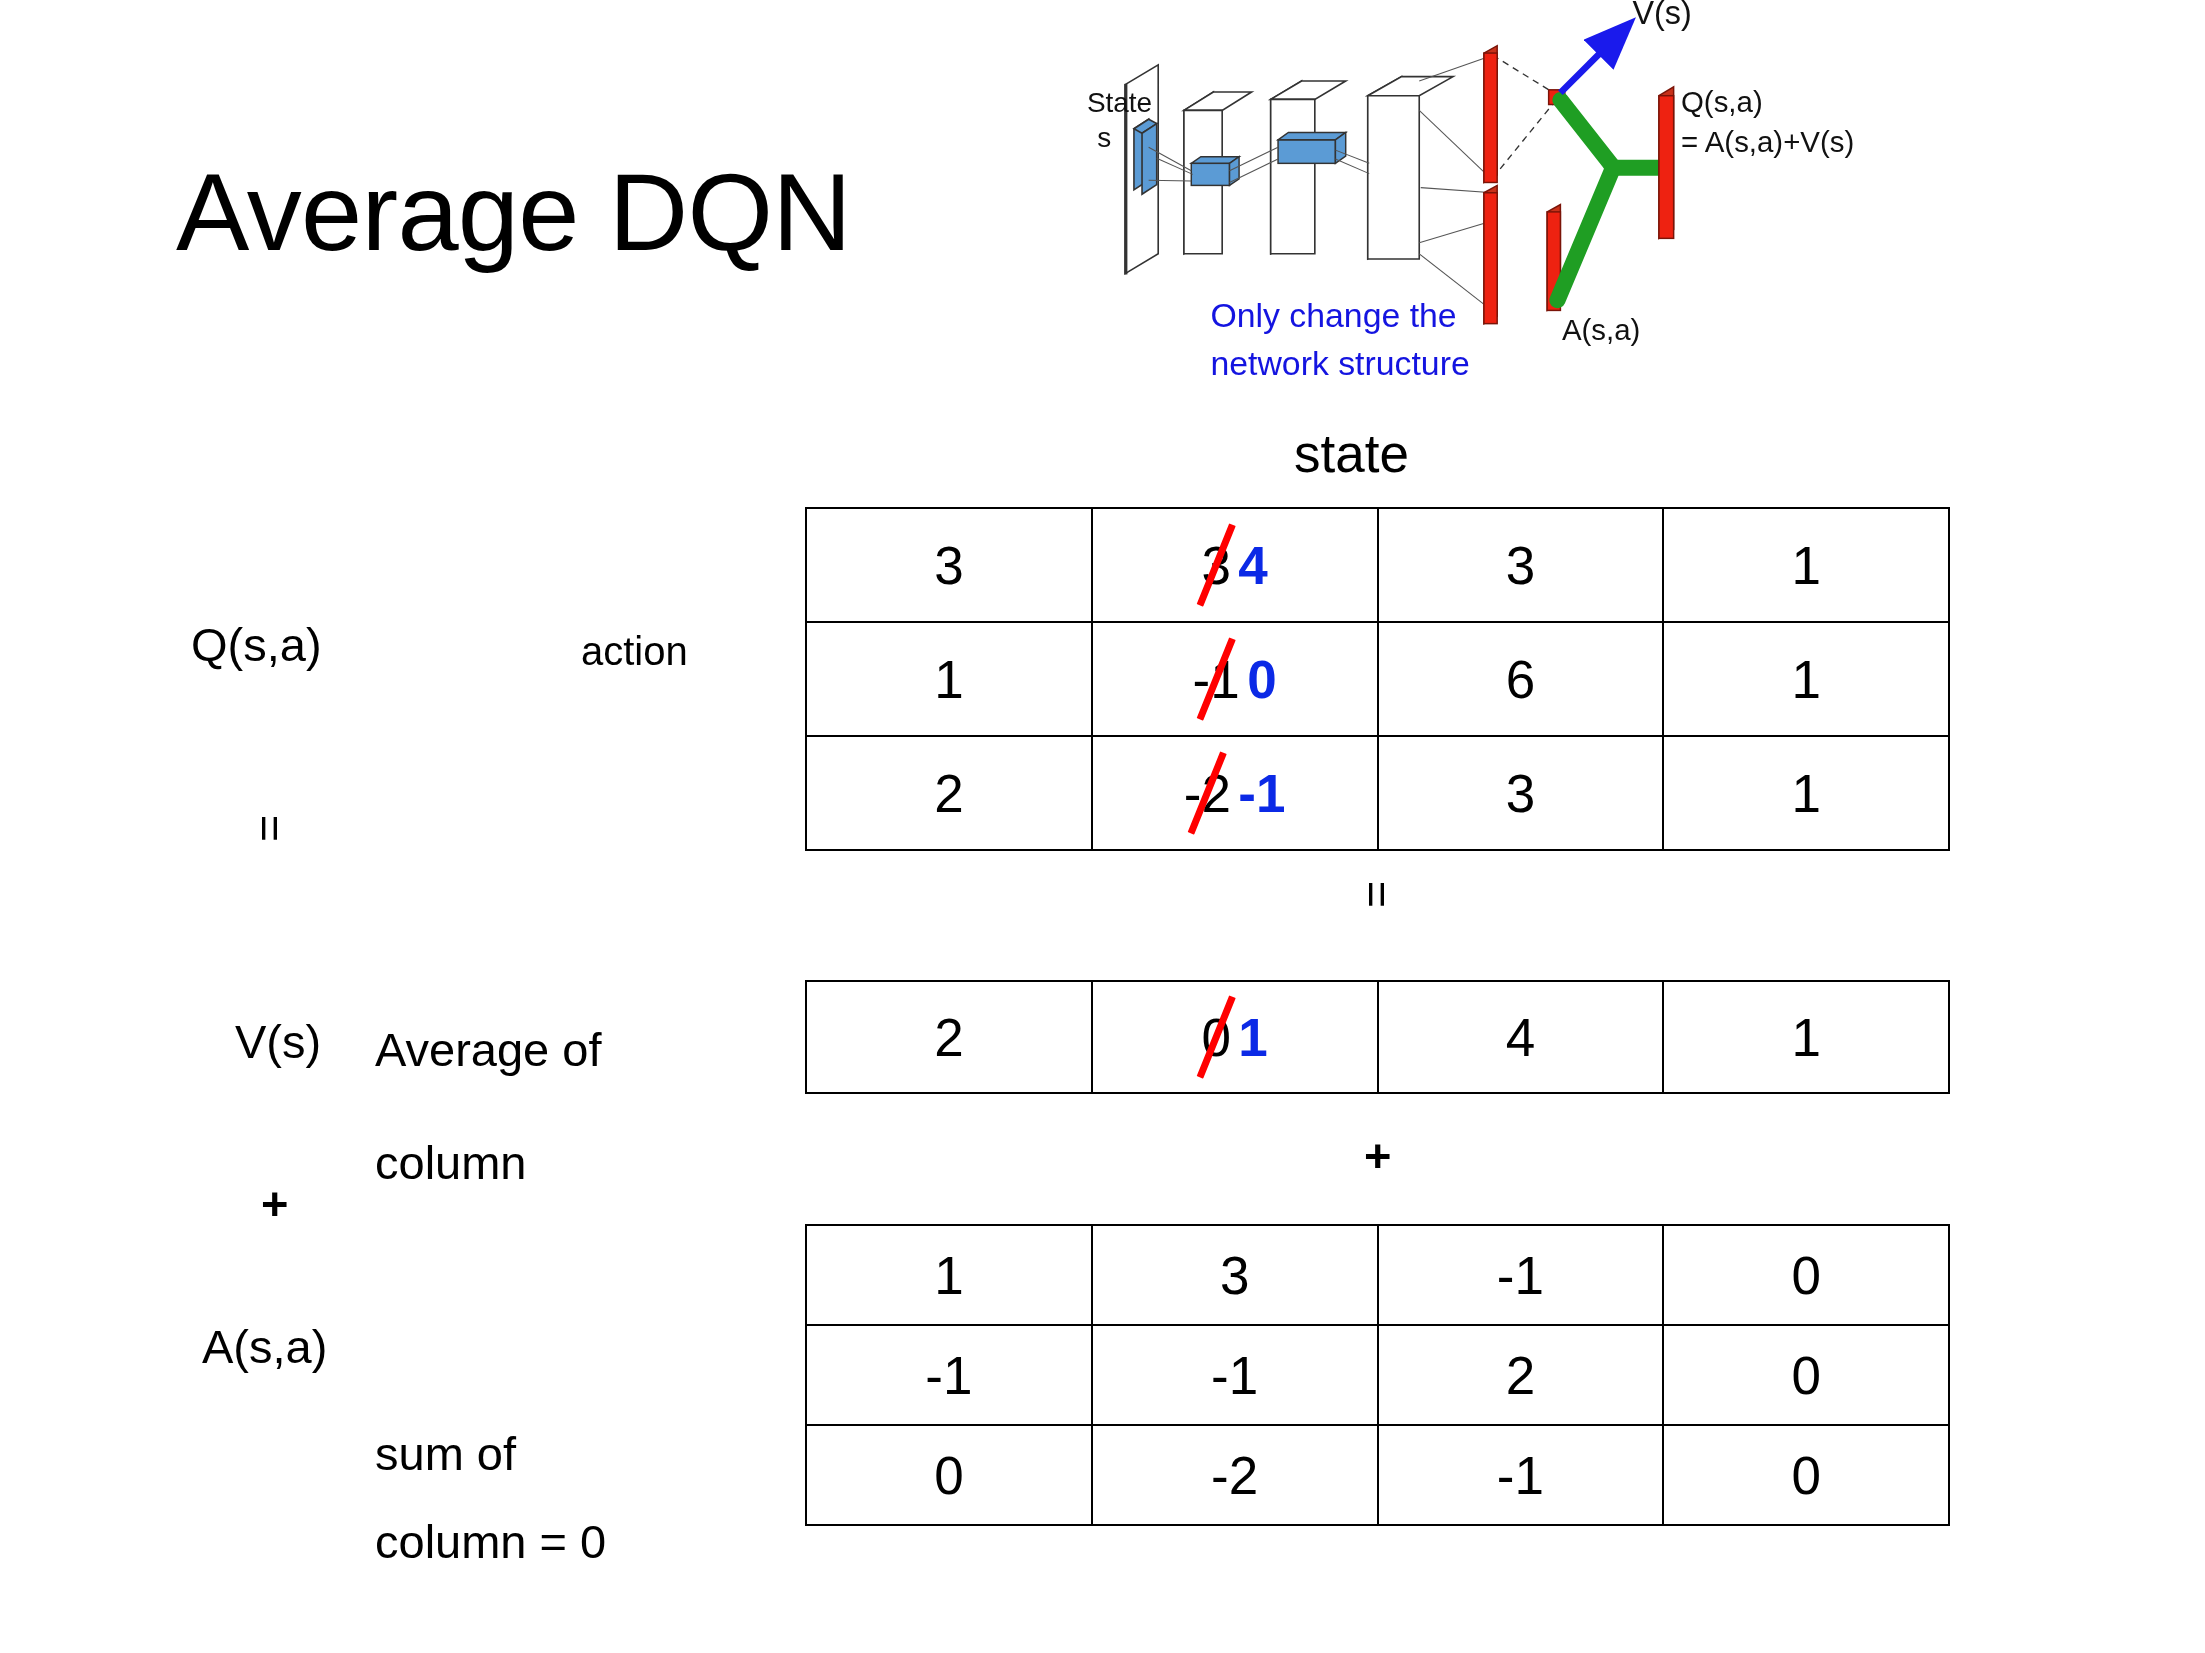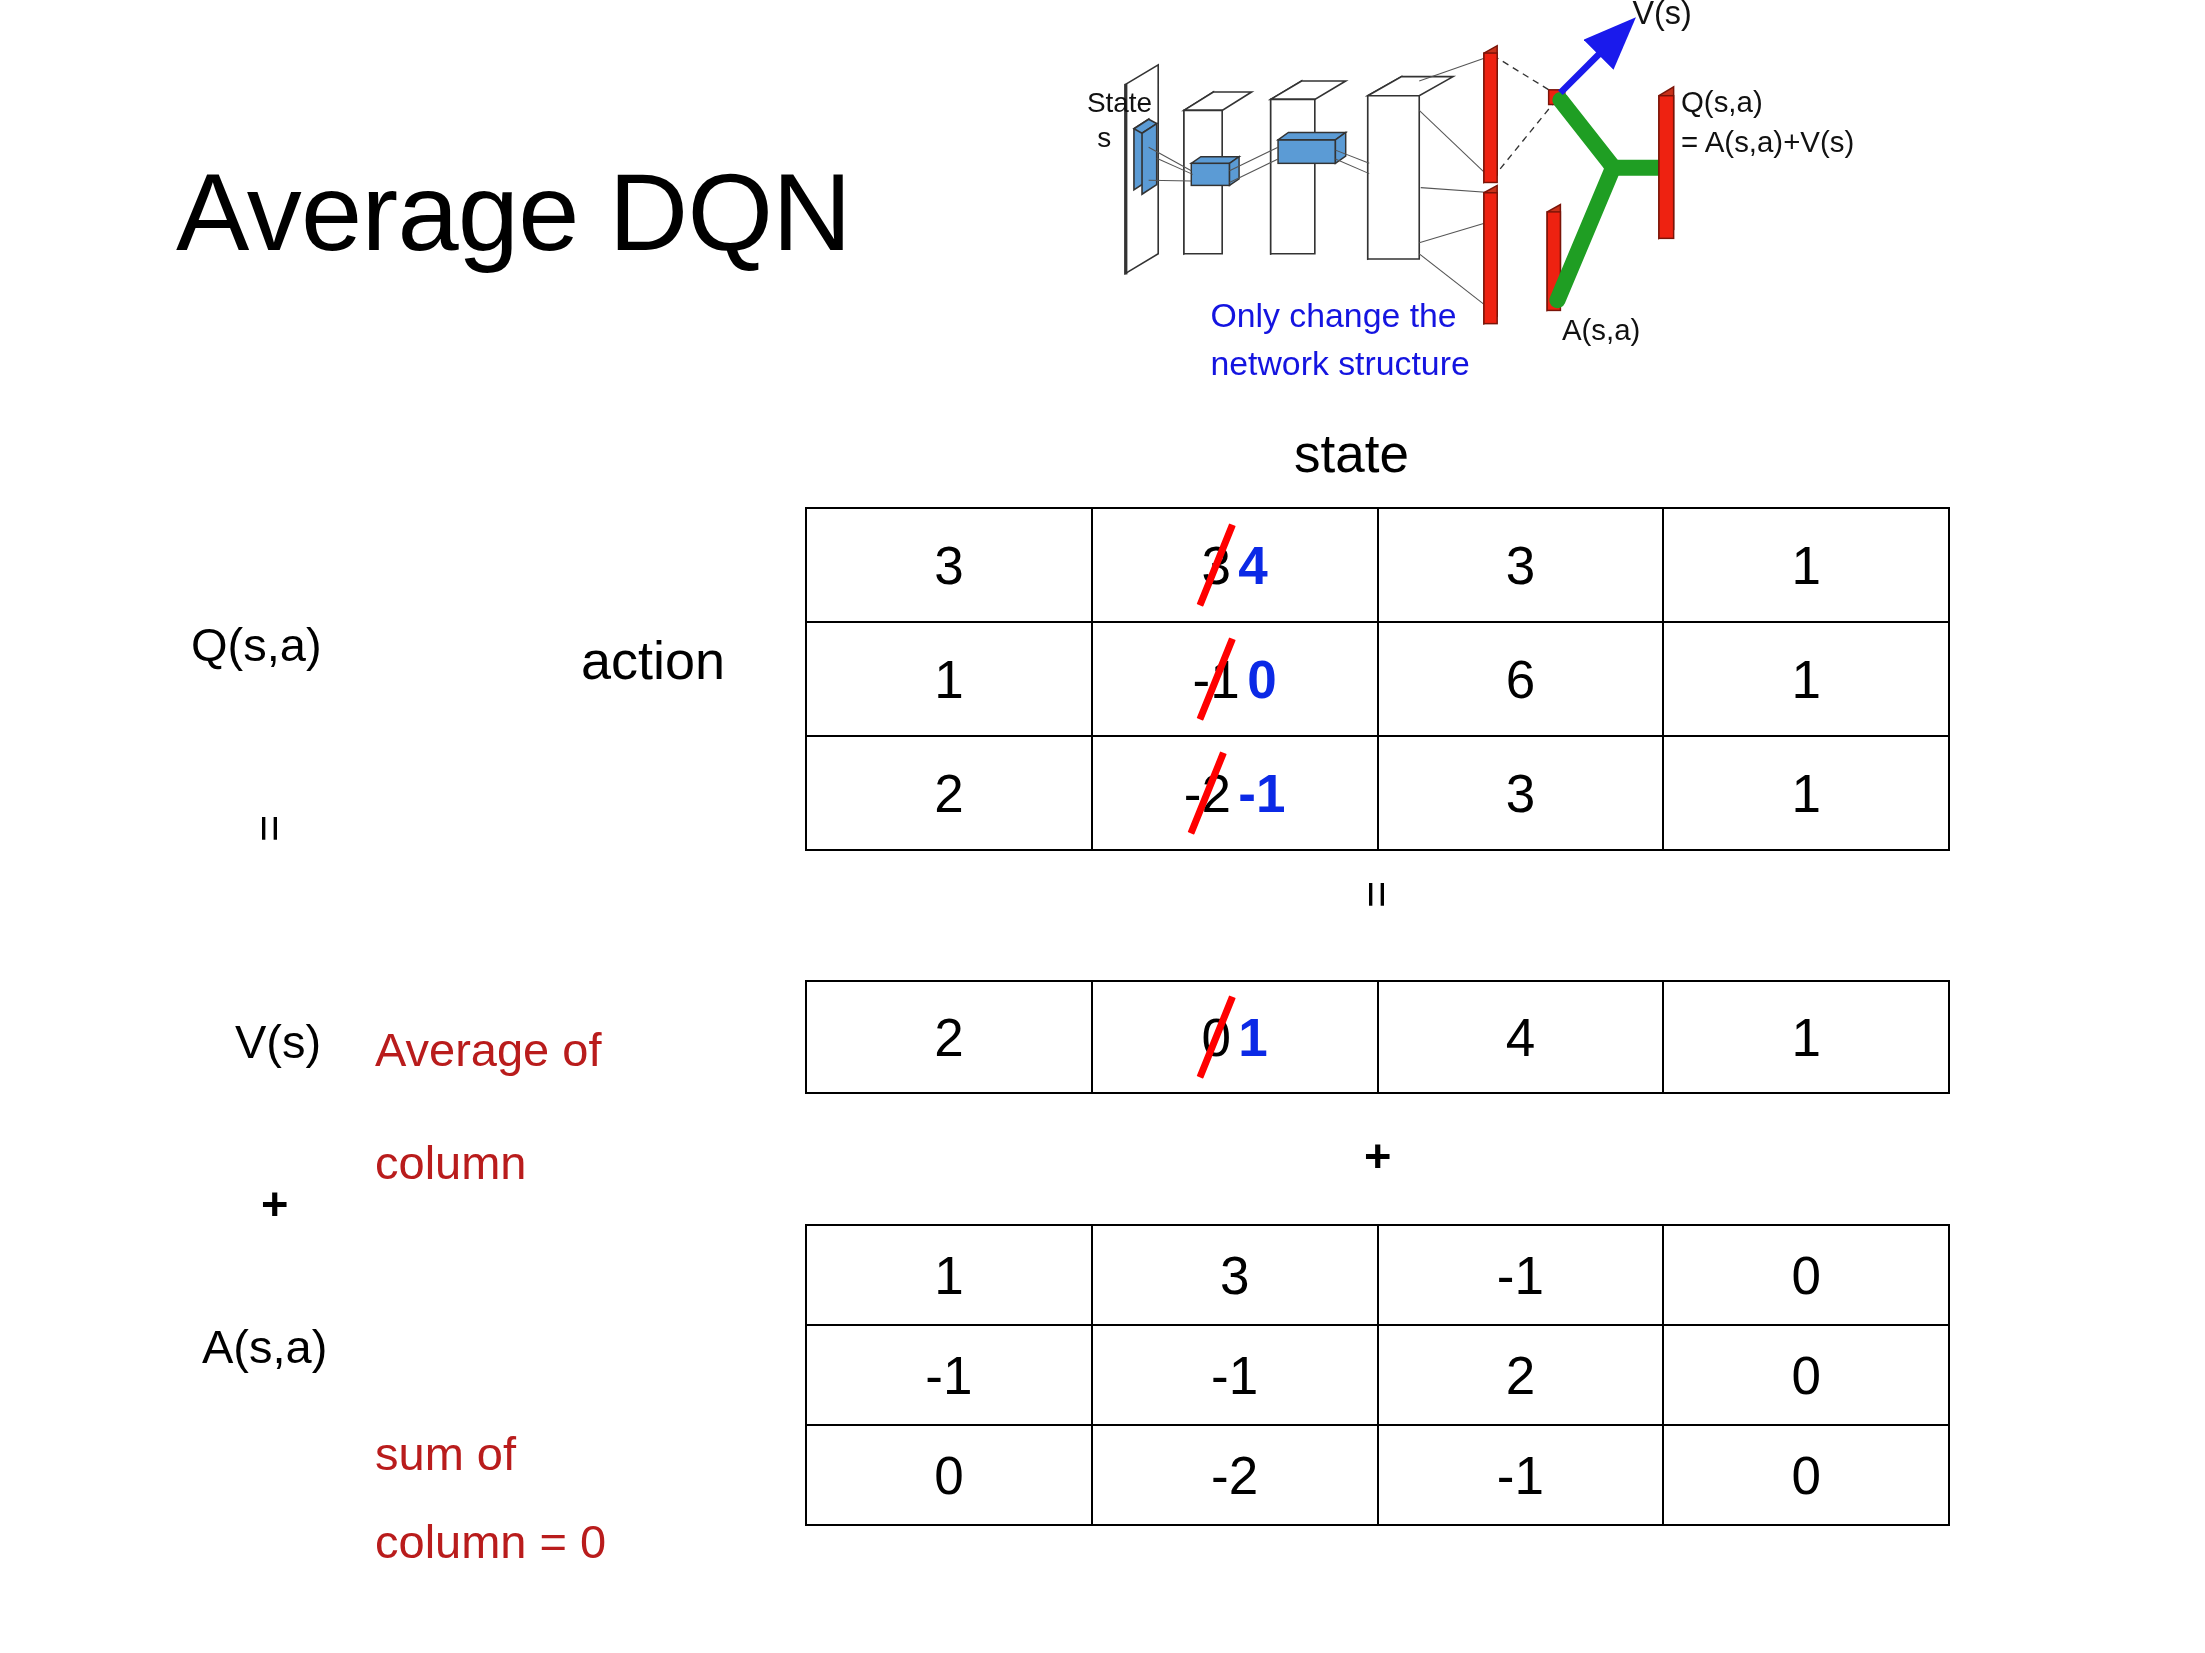--- a/index.html
+++ b/index.html
@@ -21,21 +21,21 @@
   }
 
   
   #diagram{position:absolute;left:1081px;top:0px;width:1125px;height:412px;}
   #diagram svg{display:block;}
   .dgl{font-family:"Liberation Sans",sans-serif;fill:#111;}
   .dgl-blue{font-family:"Liberation Sans",sans-serif;fill:#1414e0;}
 
   
   .lbl{position:absolute;color:#000;font-size:47px;white-space:nowrap;}
-  .lbl-blue{position:absolute;color:#b91c1c;font-size:47px;white-space:nowrap;}
+  .lbl-blue{position:absolute;color:#000000;font-size:47px;white-space:nowrap;}
 
   
   .eqrot{
     position:absolute;
     font-size:47px;color:#000;
     transform:rotate(90deg);
     transform-origin:center center;
     line-height:1;
   }
   .plussign{position:absolute;font-size:47px;color:#000;line-height:1;font-weight:700;}
@@ -75,21 +75,21 @@
     width:6.6px;height:87px;
     background:#ff0000;
     transform:translate(-50%,-50%) rotate(22deg);
     border-radius:0.7px;
     pointer-events:none;
   }
   .new-val{color:#0b29e6;font-weight:700;display:inline-block;}
 
   
   #state-label{position:absolute;left:1294px;top:423px;font-size:53px;color:#000;}
-  #action-label{position:absolute;left:581px;top:629px;font-size:54px;color:#000;}
+  #action-label{position:absolute;left:581px;top:629px;font-size:40px;color:#000;}
 </style>
 </head>
 <body>
 
 <div class="slide">
 
   <div id="title">Average DQN</div>
 
   <div id="diagram">
     <svg width="1125" height="412" viewBox="0 0 1530 560" xmlns="http://www.w3.org/2000/svg">

